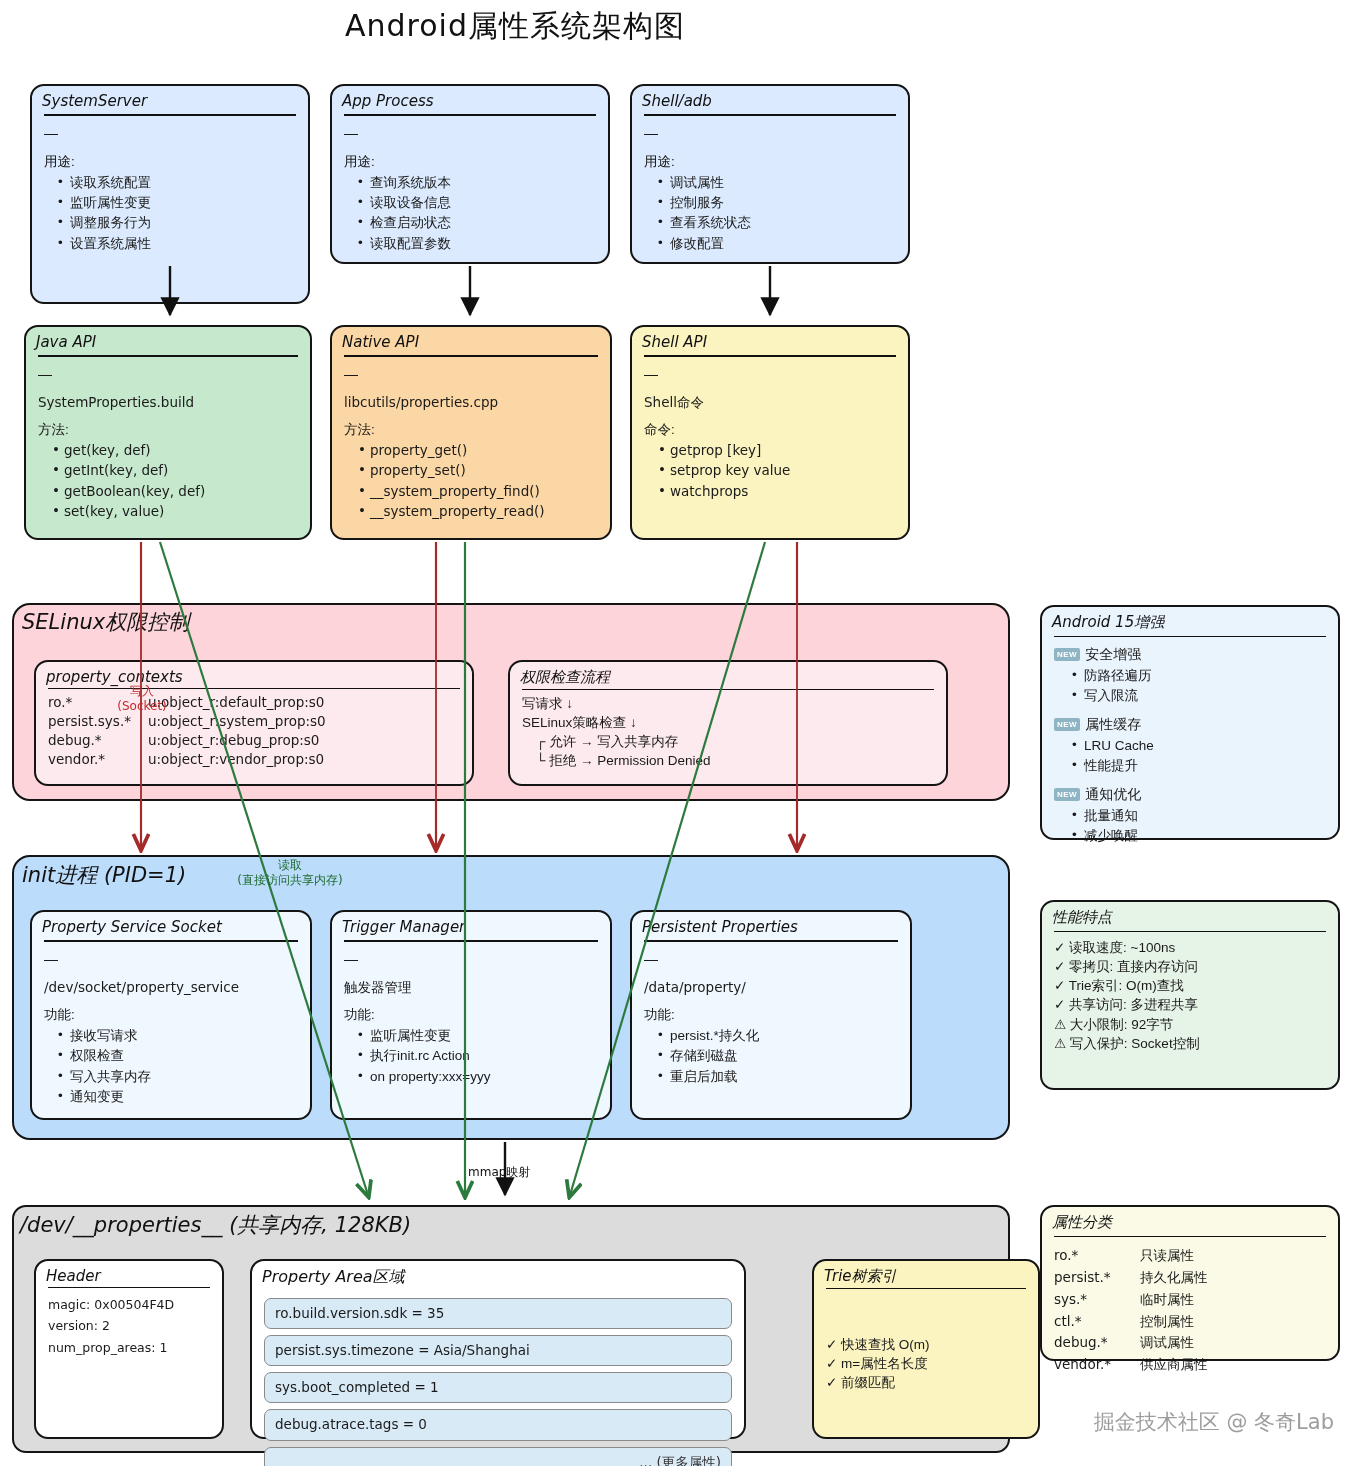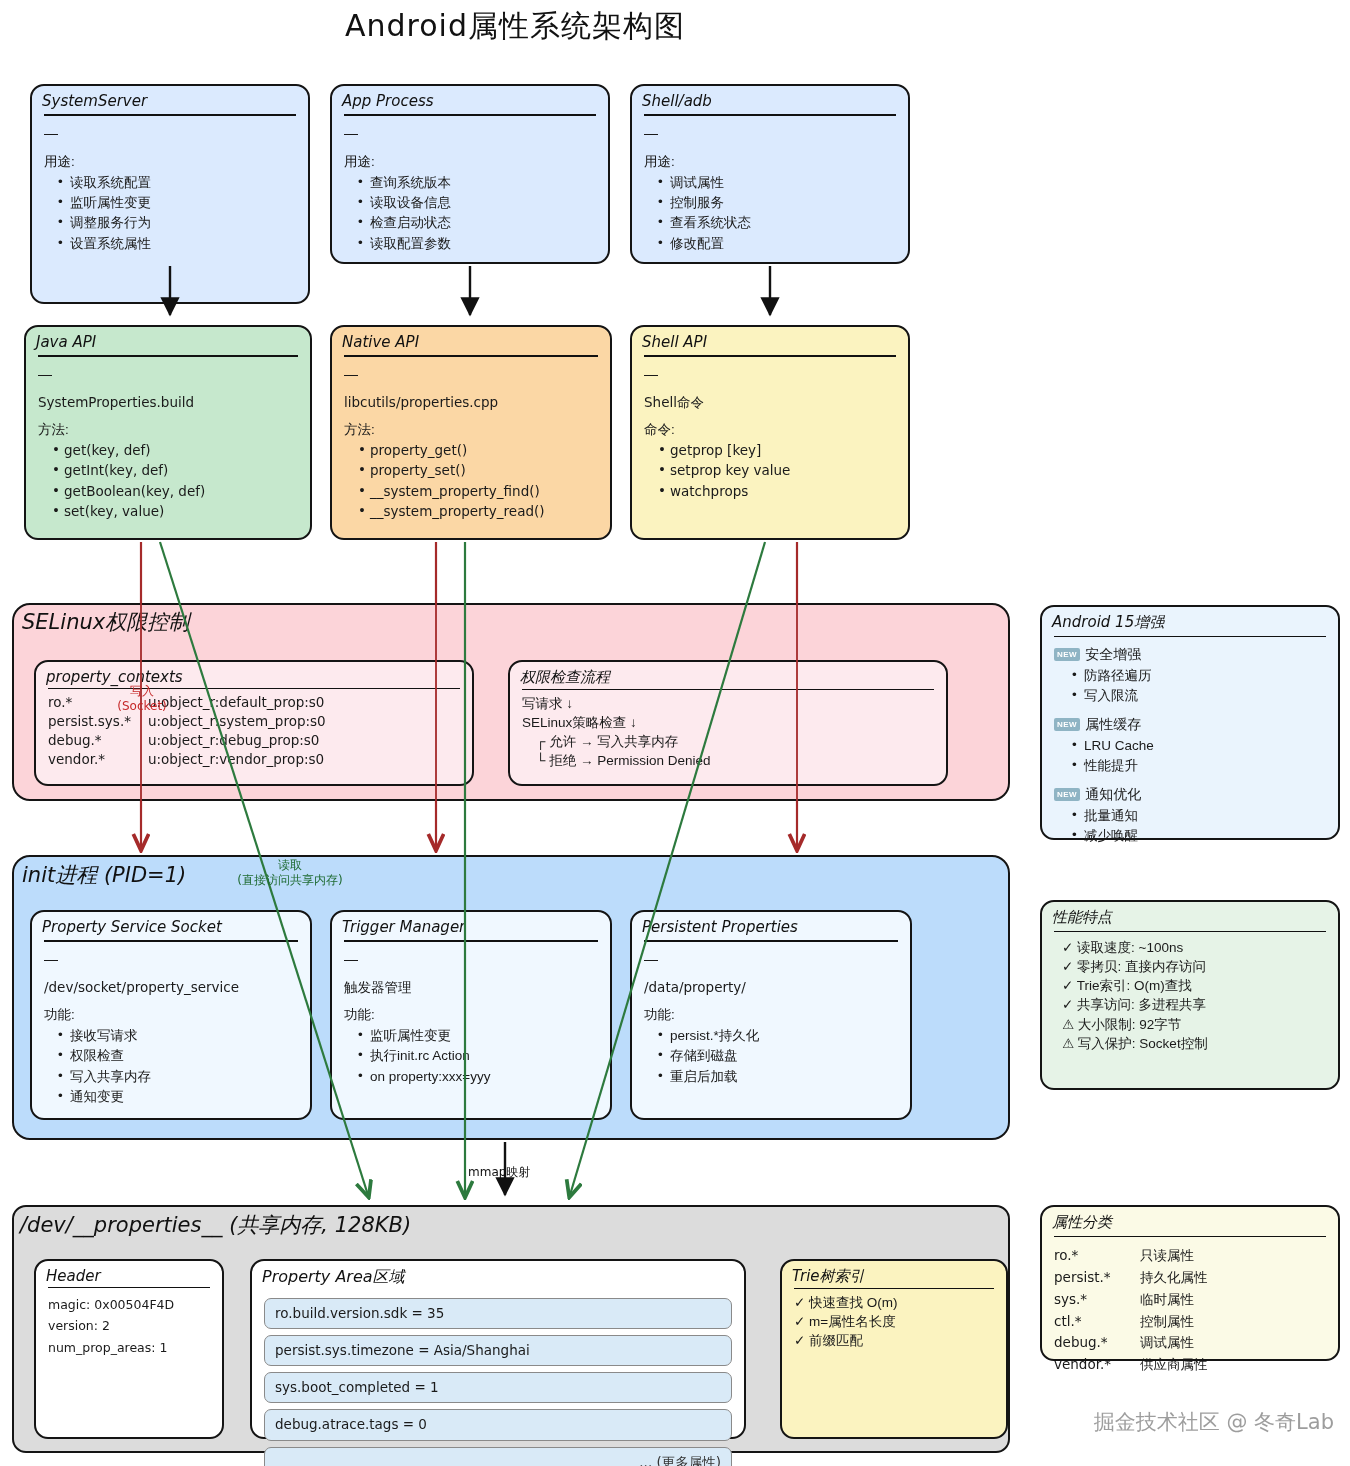--- a/index.html
+++ b/index.html
@@ -305,24 +305,24 @@
     <div class="hd" style="padding-bottom:4px;font-size:16px;">Property Area区域</div>
     <div class="bd" style="padding-top:0;">
       <div class="prop">ro.build.version.sdk = 35</div>
       <div class="prop">persist.sys.timezone = Asia/Shanghai</div>
       <div class="prop">sys.boot_completed = 1</div>
       <div class="prop">debug.atrace.tags = 0</div>
       <div class="prop more">... (更多属性)</div>
     </div>
   </div>
 
-  <div class="card yellow" style="left:780px;top:1259px;width:228px;height:180px;">
+  <div class="card yellow" style="left:812px;top:1259px;width:228px;height:180px;">
     <div class="hd" style="padding-bottom:2px;">Trie树索引</div>
     <div class="rule" style="border-top-width:1.6px;"></div>
-    <div class="bd chk" style="padding-top:4px;">
+    <div class="bd chk" style="padding-top:4px;margin-top:42px;">
       <div>✓ 快速查找 O(m)</div>
       <div>✓ m=属性名长度</div>
       <div>✓ 前缀匹配</div>
     </div>
   </div>
 
   <div class="card paleblue" style="left:1040px;top:605px;width:300px;height:235px;">
     <div class="hd">Android 15增强</div>
     <div class="rule" style="border-top-width:1.6px;"></div>
     <div class="bd" style="padding-top:6px;">
@@ -352,21 +352,21 @@
           <li>批量通知</li>
           <li>减少唤醒</li>
         </ul>
       </div>
     </div>
   </div>
 
   <div class="card paleGreen" style="left:1040px;top:900px;width:300px;height:190px;">
     <div class="hd">性能特点</div>
     <div class="rule" style="border-top-width:1.6px;"></div>
-    <div class="bd chk" style="padding-top:6px;margin-left:8px;">
+    <div class="bd chk" style="padding-top:6px;">
       <div>✓ 读取速度: ~100ns</div>
       <div>✓ 零拷贝: 直接内存访问</div>
       <div>✓ Trie索引: O(m)查找</div>
       <div>✓ 共享访问: 多进程共享</div>
       <div>⚠ 大小限制: 92字节</div>
       <div>⚠ 写入保护: Socket控制</div>
     </div>
   </div>
 
   <div class="card cream" style="left:1040px;top:1205px;width:300px;height:156px;">

